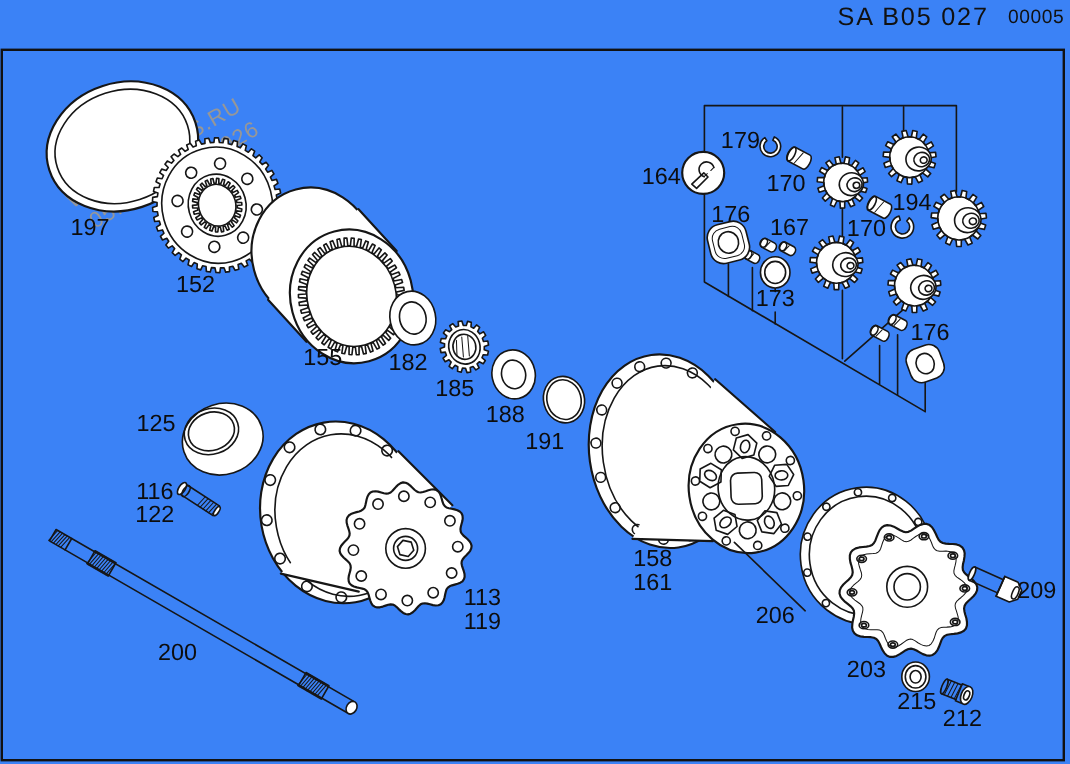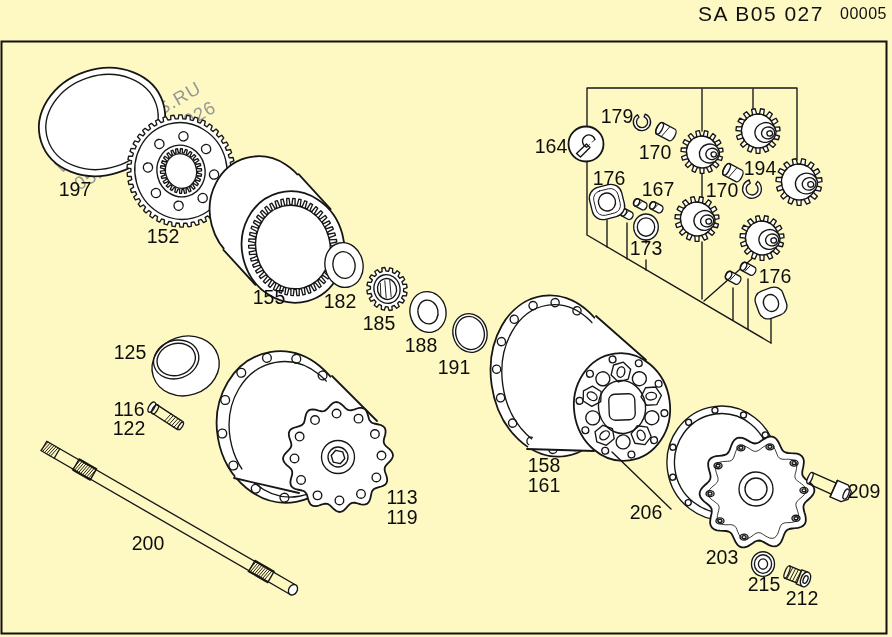--- a/index.html
+++ b/index.html
@@ -1,16 +1,16 @@
 <!DOCTYPE html>
 <html><head>
 <meta charset="utf-8">
 <style>
   html,body{margin:0;padding:0;background:#fff;}
-  .stage{position:relative;width:892px;height:637px;background:#fef9c3;overflow:hidden;
+  .stage{position:relative;width:892px;height:637px;background:#3b82f6;overflow:hidden;
          font-family:"Liberation Sans",sans-serif;}
   svg{position:absolute;left:0;top:0;}
   svg text{fill:#111;font-family:"Liberation Sans",sans-serif;}
   .title{font-size:21px;letter-spacing:1.5px;}
   .sheet{font-size:16px;letter-spacing:.5px;}
   .wm text{fill:#979797;font-size:18.5px;letter-spacing:1px;}
   .frame{fill:none;stroke:#111;stroke-width:2;}
   #parts path,#parts ellipse,#parts rect,#parts line{
      fill:none;stroke:#161616;stroke-width:1.35;stroke-linecap:round;stroke-linejoin:round;}
   #parts .fw{fill:#fff;}

